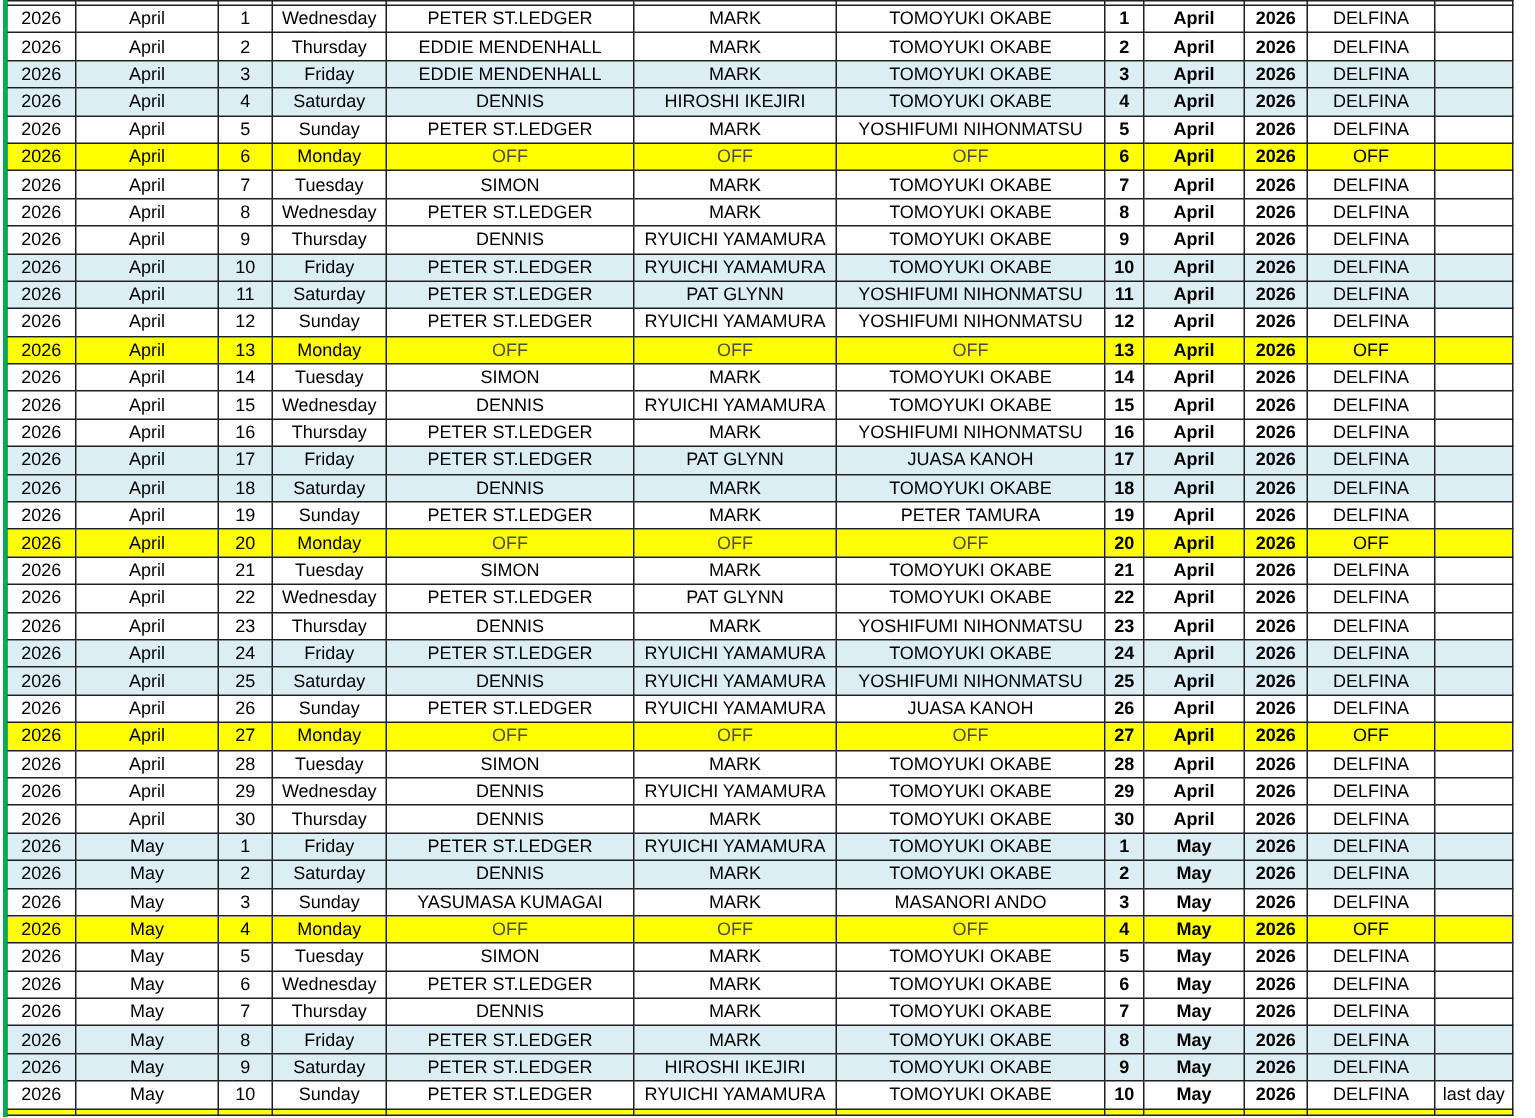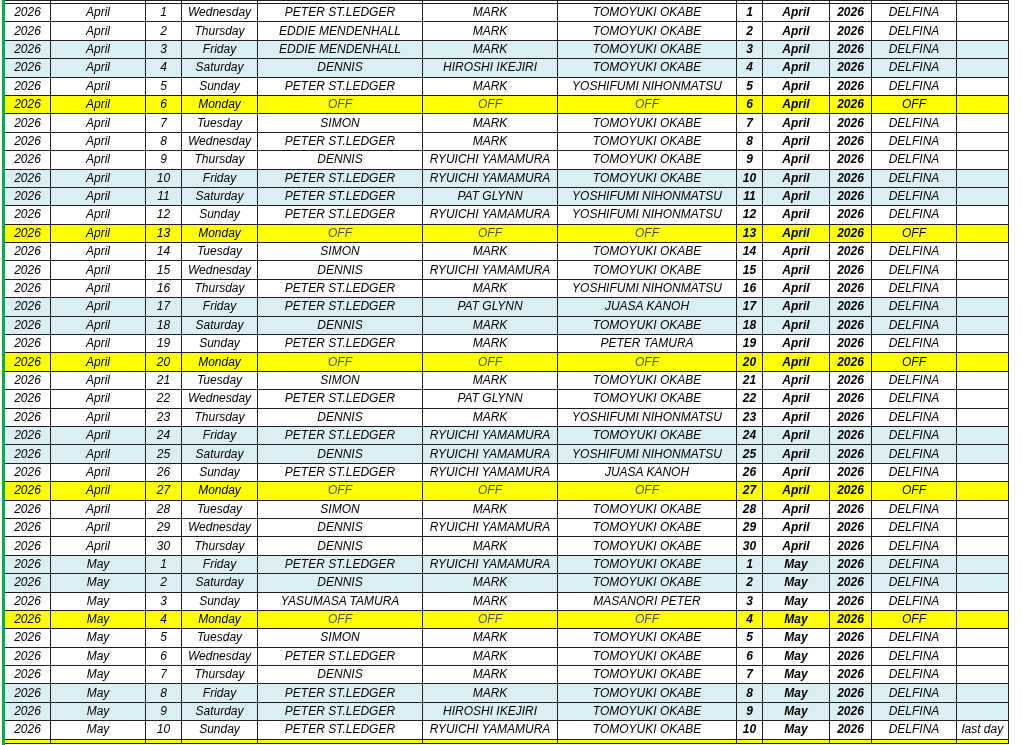--- a/index.html
+++ b/index.html
@@ -11,21 +11,20 @@
     font-family:"Liberation Sans", sans-serif;
   }
   #green-line{
     position:absolute;left:2px;top:0;width:3px;height:745px;
     background:#00b050;z-index:5;
   }
   table.sched{
     position:absolute;left:4px;top:0;
     border-collapse:collapse;
     table-layout:fixed;
-    font-style:italic;
   }
   table.sched td{
     border:1px solid #1f1f1f;
     padding:0;
     height:17.4px;
     font-size:12px;
     line-height:17px;
     text-align:center;
     white-space:nowrap;
     overflow:hidden;
@@ -526,23 +525,23 @@
       <td class="rdate">May</td>
       <td class="rdate">2026</td>
       <td class="chef">DELFINA</td>
       <td class="note"></td>
     </tr>
         <tr class="normal">
       <td>2026</td>
       <td>May</td>
       <td>3</td>
       <td>Sunday</td>
-      <td class="staff">YASUMASA TAMURA</td>
-      <td class="staff">MARK</td>
-      <td class="staff">MASANORI PETER</td>
+      <td class="staff">YASUMASA KUMAGAI</td>
+      <td class="staff">MARK</td>
+      <td class="staff">MASANORI ANDO</td>
       <td class="rdate">3</td>
       <td class="rdate">May</td>
       <td class="rdate">2026</td>
       <td class="chef">DELFINA</td>
       <td class="note"></td>
     </tr>
         <tr class="off">
       <td>2026</td>
       <td>May</td>
       <td>4</td>

